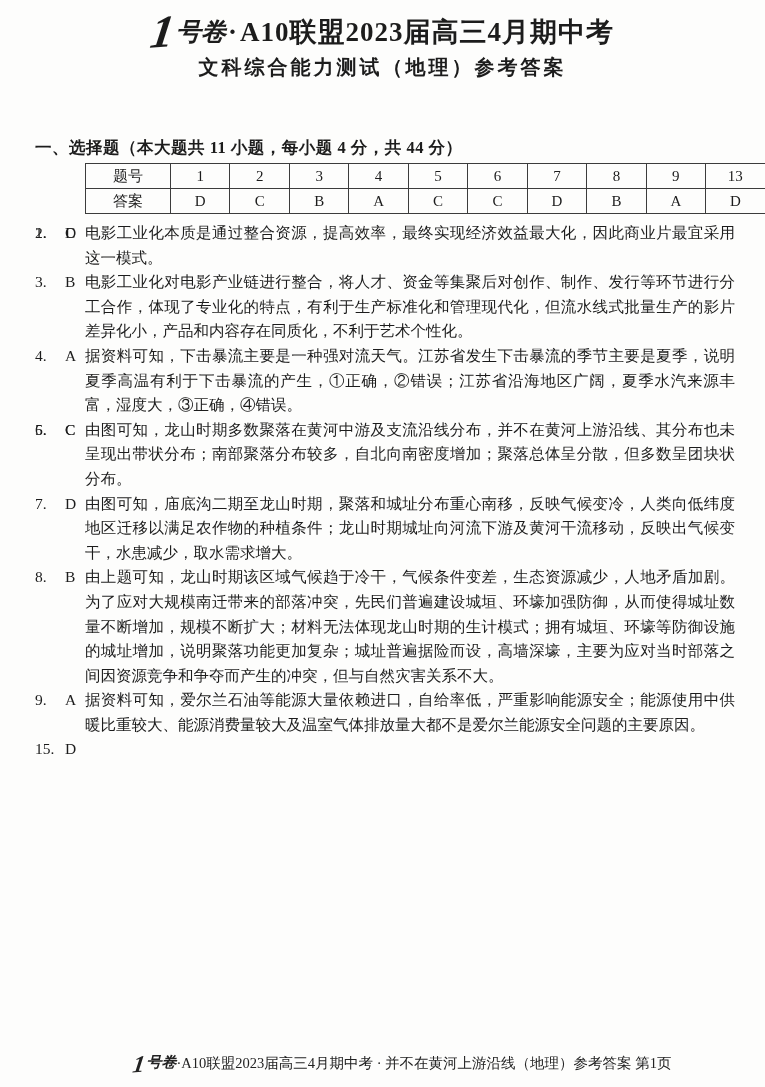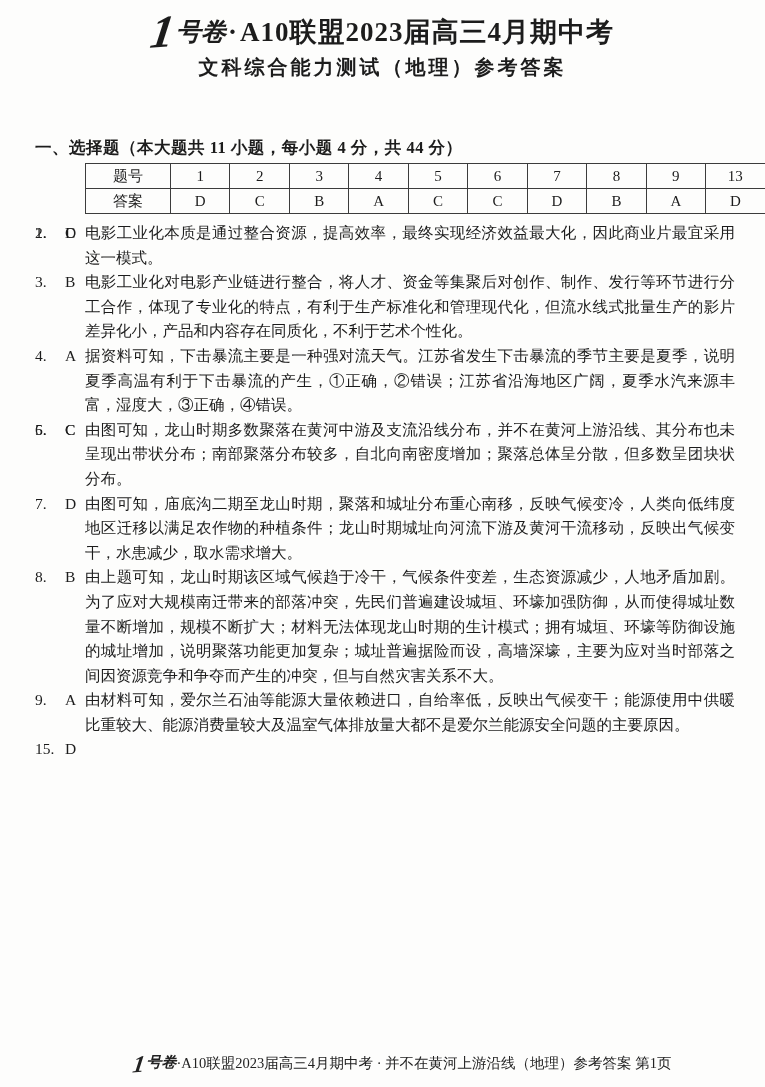--- a/index.html
+++ b/index.html
@@ -206,21 +206,21 @@
       <span>由图可知，庙底沟二期至龙山时期，聚落和城址分布重心南移，反映气候变冷，人类向低纬度地区迁移以满足农作物的种植条件；龙山时期城址向河流下游及黄河干流移动，反映出气候变干，水患减少，取水需求增大。</span>
     </li>
     <li class="exp-item">
       <span class="exp-num">8.</span>
       <span class="exp-ans">B</span>
       <span>由上题可知，龙山时期该区域气候趋于冷干，气候条件变差，生态资源减少，人地矛盾加剧。为了应对大规模南迁带来的部落冲突，先民们普遍建设城垣、环壕加强防御，从而使得城址数量不断增加，规模不断扩大；材料无法体现龙山时期的生计模式；拥有城垣、环壕等防御设施的城址增加，说明聚落功能更加复杂；城址普遍据险而设，高墙深壕，主要为应对当时部落之间因资源竞争和争夺而产生的冲突，但与自然灾害关系不大。</span>
     </li>
     <li class="exp-item">
       <span class="exp-num">9.</span>
       <span class="exp-ans">A</span>
-      <span>由材料可知，爱尔兰石油等能源大量依赖进口，自给率低，反映出气候变干；能源使用中供暖比重较大、能源消费量较大及温室气体排放量大都不是爱尔兰能源安全问题的主要原因。</span>
+      <span>据资料可知，爱尔兰石油等能源大量依赖进口，自给率低，严重影响能源安全；能源使用中供暖比重较大、能源消费量较大及温室气体排放量大都不是爱尔兰能源安全问题的主要原因。</span>
     </li>
     <li class="exp-item">
       <span class="exp-num">15.</span>
       <span class="exp-ans">D</span>
     </li>
   </ul>
 
   <div class="footer">
     <span class="logo-numeral">1</span><span class="logo-script">号卷</span><span>·A10联盟2023届高三4月期中考 · 并不在黄河上游沿线（地理）参考答案</span>&nbsp;<span>第1页</span>
   </div>

